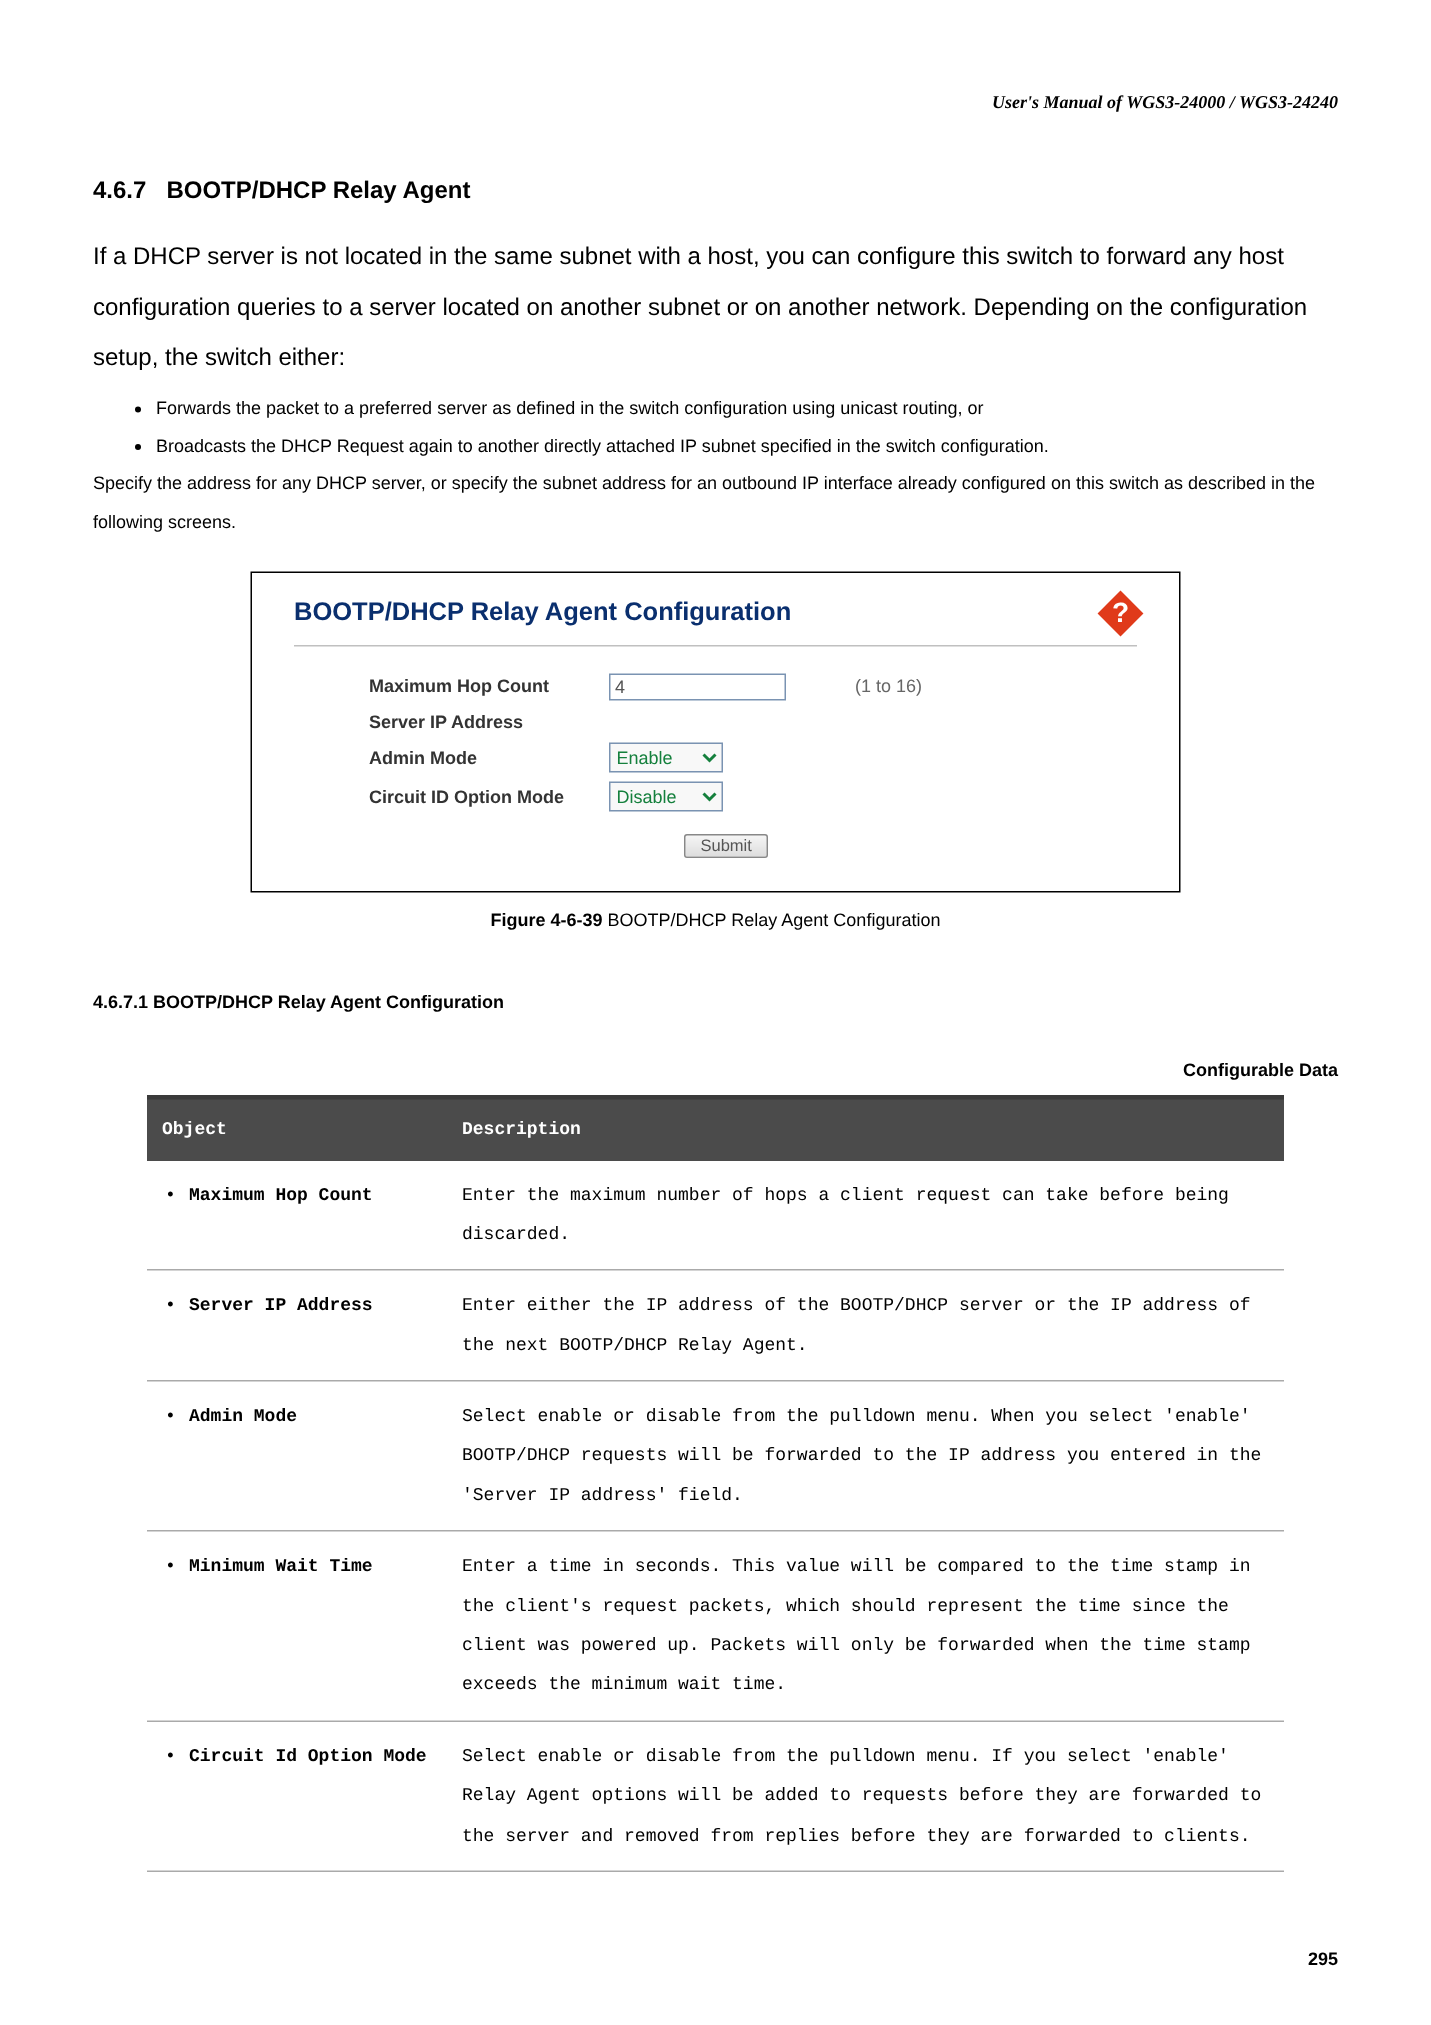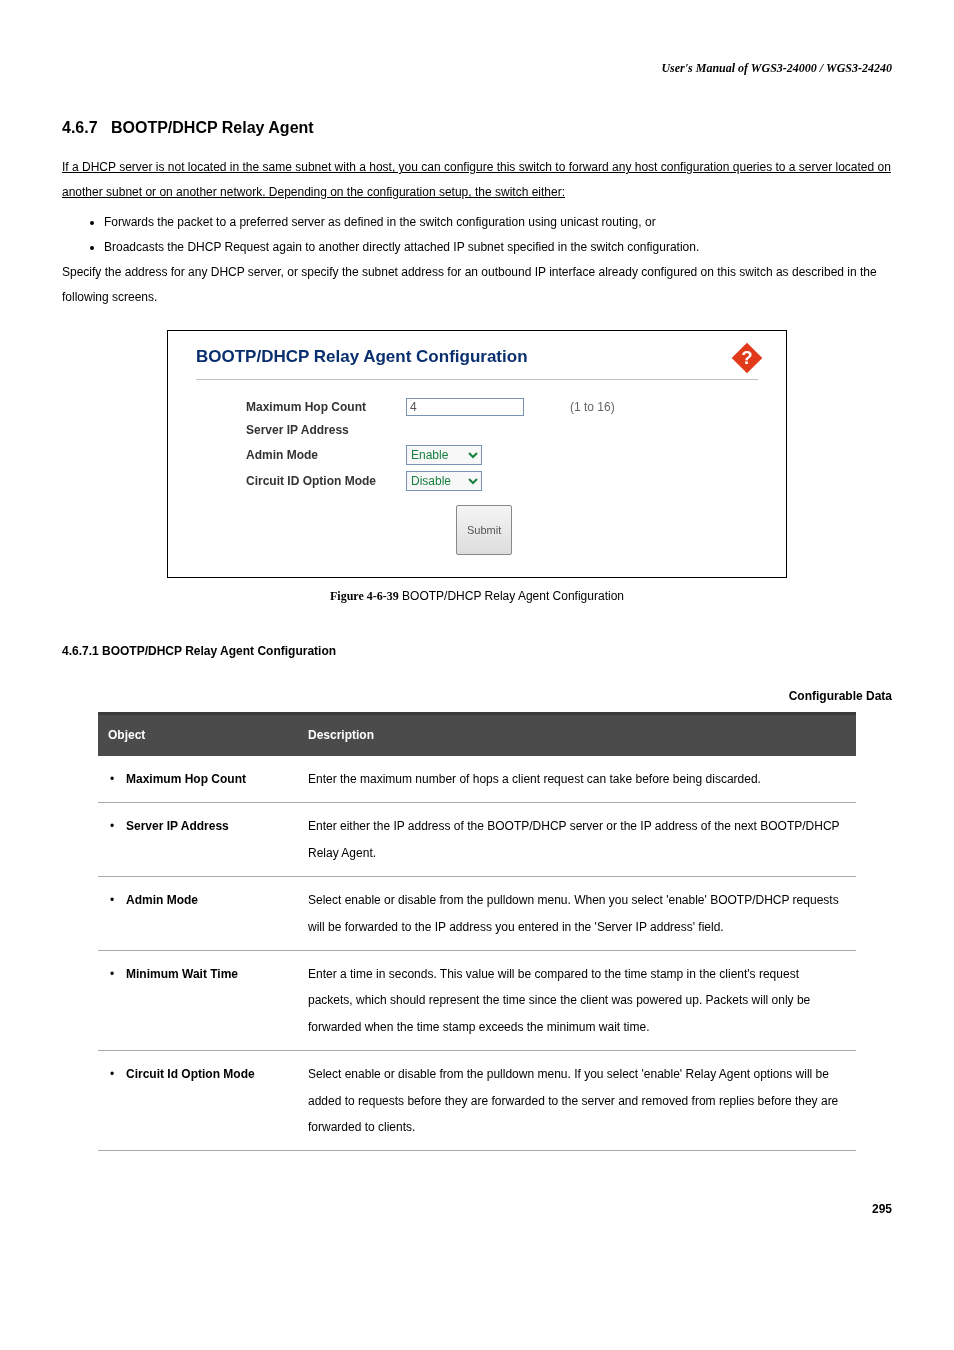--- a/index.html
+++ b/index.html
@@ -20,24 +20,23 @@
     text-align: right;
     margin-bottom: 40px;
     font-family: "Times New Roman", serif;
   }
   .section-heading {
     font-size: 16px;
     font-weight: bold;
     margin-bottom: 16px;
   }
   .intro-paragraph {
-    font-size: 12px;
+    font-size: 16px;
     line-height: 2.1;
     margin-bottom: 4px;
-    text-decoration: underline;
   }
   ul.bullets {
     list-style: disc;
     margin-left: 42px;
     line-height: 2.1;
   }
   .after-bullets {
     font-size: 12px;
     line-height: 2.1;
     margin-top: 0;
@@ -101,49 +100,50 @@
     background: #f8f8f8;
     font-size: 12px;
     height: 20px;
     color: #15803d;
     width: 76px;
   }
   .hint { color: #666; font-size: 12px; }
   .submit-wrap { margin-left: 260px; margin-top: 14px; }
   .submit-btn {
     font-size: 11px;
-    padding: 18px 10px;
+    padding: 1px 10px;
     background: linear-gradient(#f5f5f5,#ddd);
     border: 1px solid #888;
     border-radius: 2px;
     color: #555;
   }
   .caption {
     text-align: center;
     font-size: 12px;
     margin-top: 10px;
     margin-bottom: 38px;
   }
-  .caption .b { font-weight: bold; font-family: Liberation Serif, serif; }
+  .caption .b { font-weight: bold; }
   .subhead {
     font-size: 12px;
     font-weight: bold;
     margin-bottom: 28px;
   }
   .subhead2 {
     font-size: 12px;
     font-weight: bold;
     margin-bottom: 8px;
     text-align: right;
   }
   .data-table {
     width: 758px;
     margin-left: 36px;
     border-collapse: collapse;
     font-size: 12px;
+    font-family: Liberation Mono, monospace;
   }
   .data-table thead th {
     text-align: left;
     background: #4b4b4b;
     color: #fff;
     font-weight: bold;
     padding: 12px 10px;
     border-top: 3px solid #3a3a3a;
   }
   .data-table thead th.col-object { width: 200px; }

